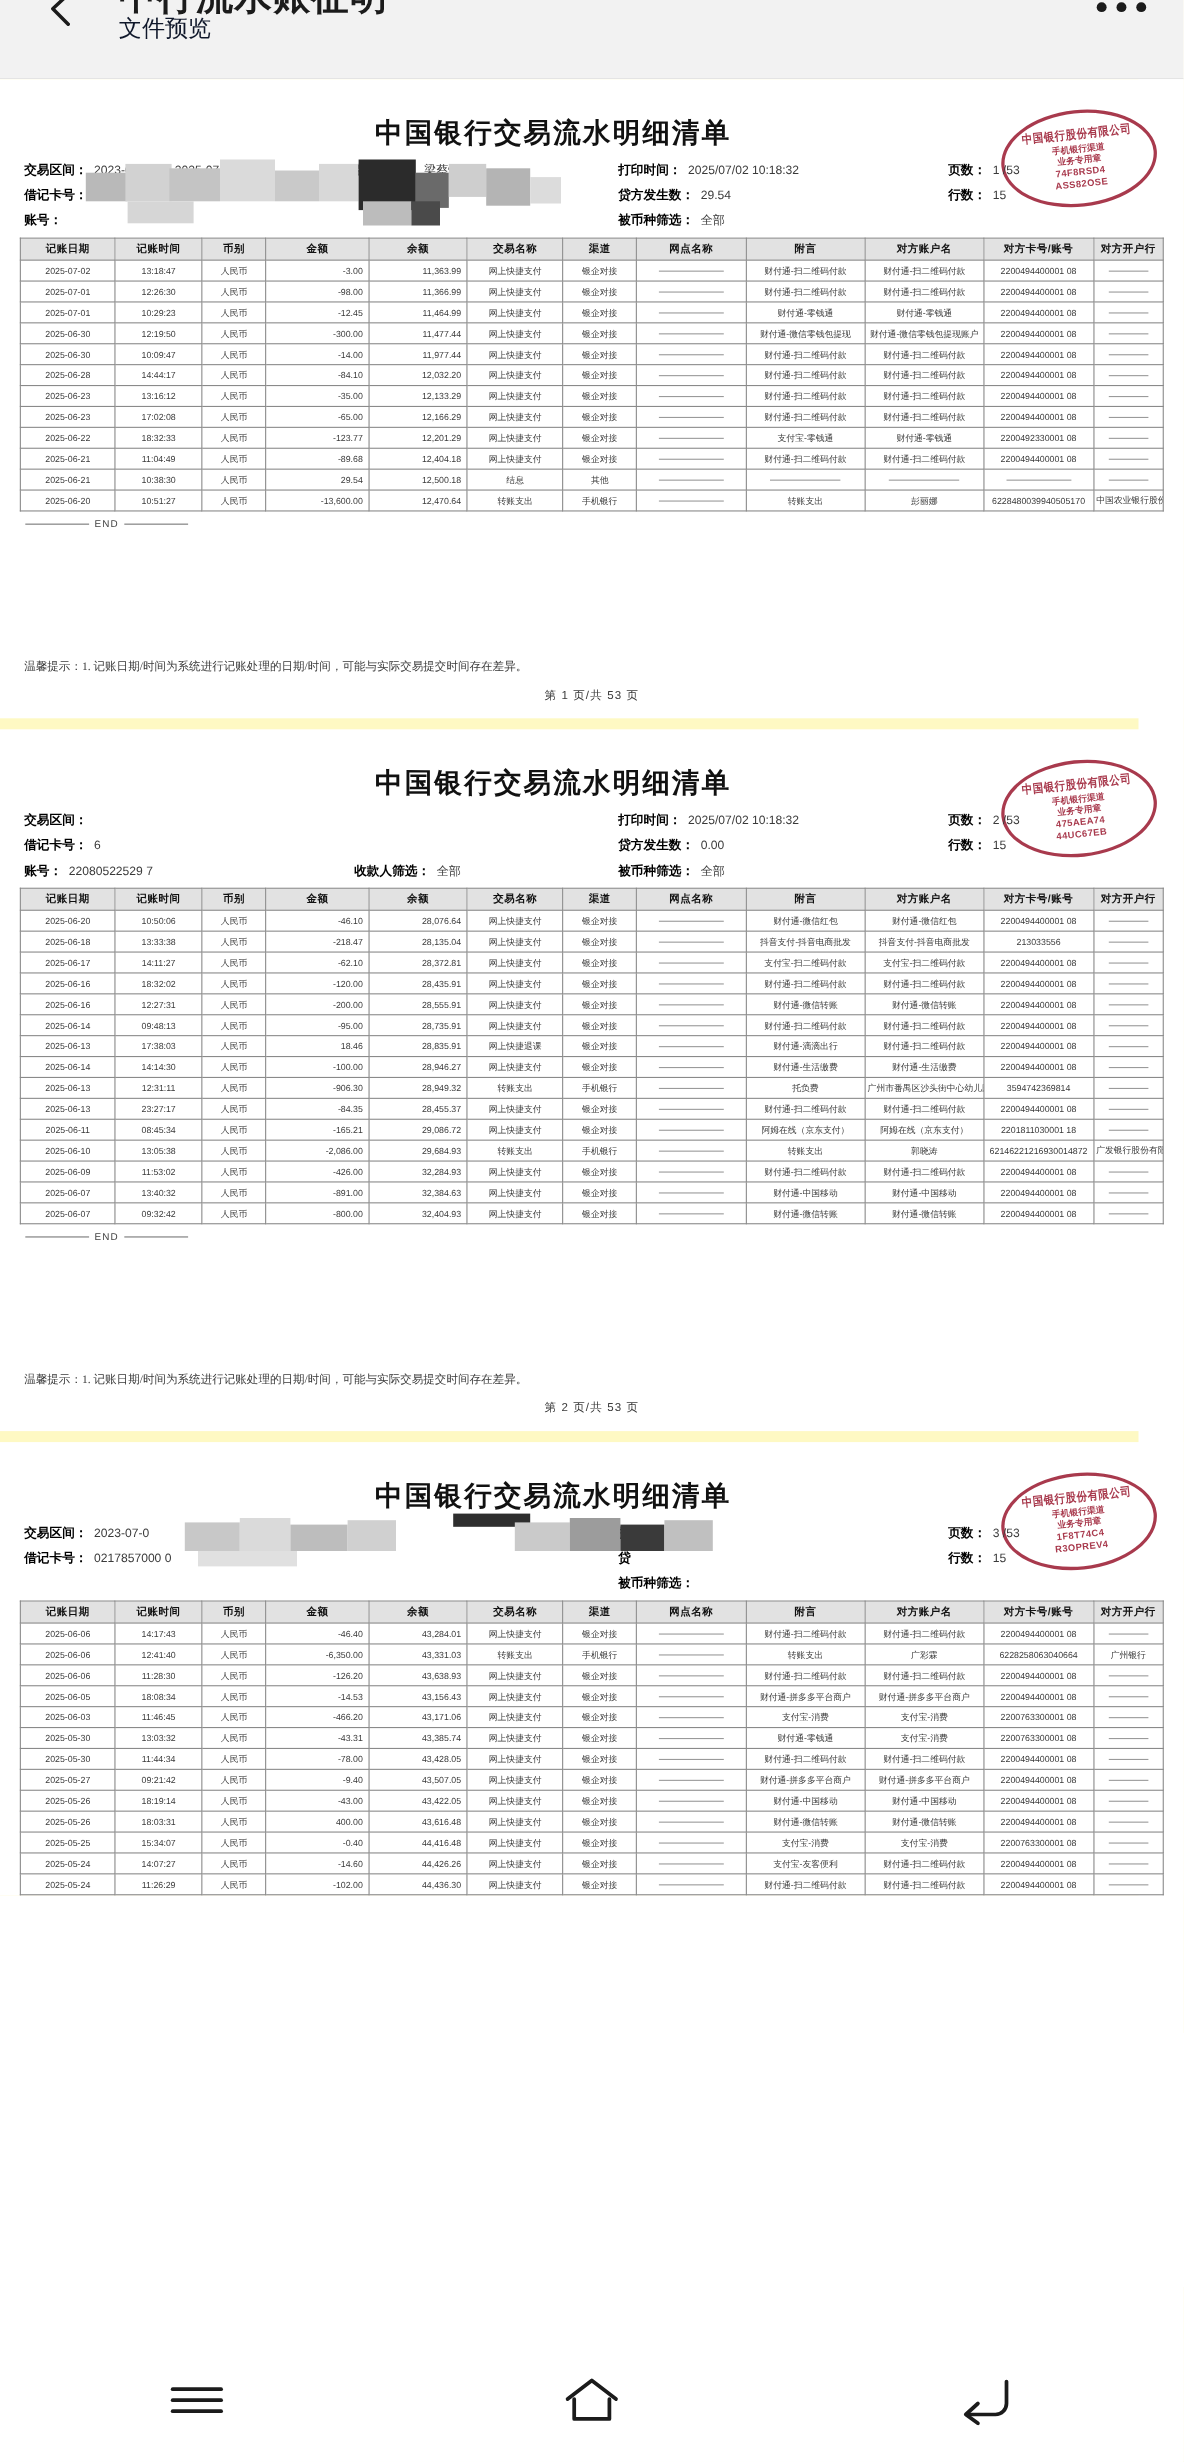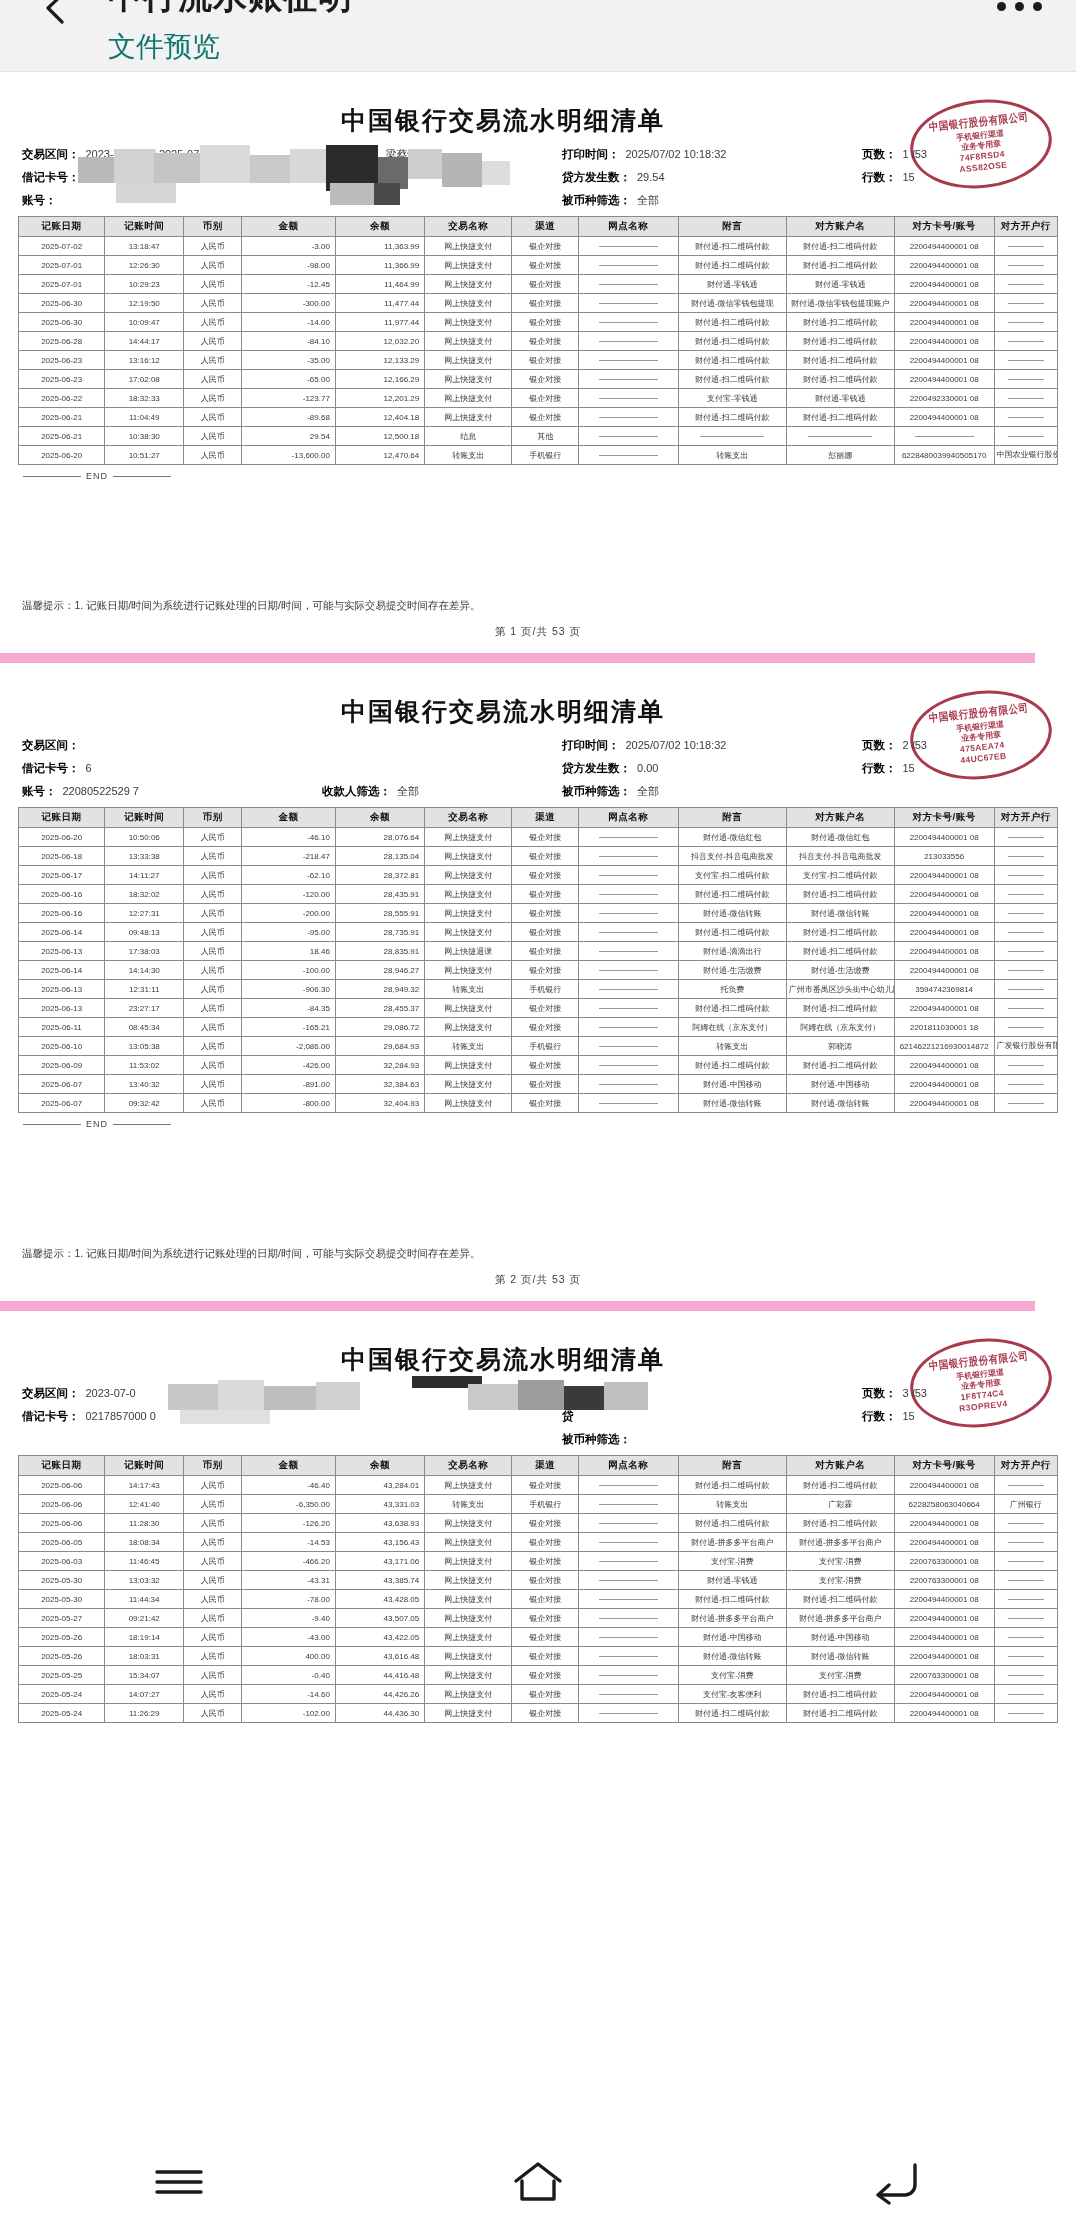--- a/index.html
+++ b/index.html
@@ -22,23 +22,23 @@
     position: absolute;
     left: 108px; top: -26px;
     font-size: 34px;
     font-weight: 700;
     color: #1b1b1b;
     letter-spacing: 1px;
     white-space: nowrap;
   }
   .appbar-sub {
     position: absolute;
-    left: 108px; top: 28px;
-    font-size: 28px;
-    color: #0f766e;
+    left: 108px; top: 12px;
+    font-size: 21px;
+    color: #0f172a;
     white-space: nowrap;
   }
   .back-chevron {
     position: absolute;
     left: 40px; top: -10px;
     width: 34px; height: 34px;
   }
   .back-chevron svg { display:block; }
   .kebab {
     position: absolute;
@@ -49,21 +49,21 @@
     display: block;
     width: 9px; height: 9px;
     border-radius: 50%;
     background: #1b1b1b;
   }
 
   
   .doc-scroll {
     position: relative;
     width: 1035px;
-    background: #f9a8d4;
+    background: #fef9c3;
   }
 
   .page {
     position: relative;
     background: #ffffff;
     width: 1076px;
     padding: 26px 0 14px 0;
     margin-bottom: 10px;
   }
   .page-inner { position: relative; width: 1040px; margin: 0 auto; }
@@ -164,20 +164,21 @@
     margin-top: 6px;
     letter-spacing: 1px;
   }
   .end-mark .ln { display:inline-block; width:58px; height:1px; background:#777; vertical-align:middle; margin:0 5px; }
 
   .tip {
     font-size: 10.5px;
     color: #3a3a3a;
     margin-top: 118px;
     padding-left: 4px;
+    font-family: Liberation Serif, serif;
   }
   .pagefoot {
     text-align: center;
     font-size: 10.5px;
     color: #3a3a3a;
     margin-top: 12px;
     letter-spacing: 1px;
   }
 
   

